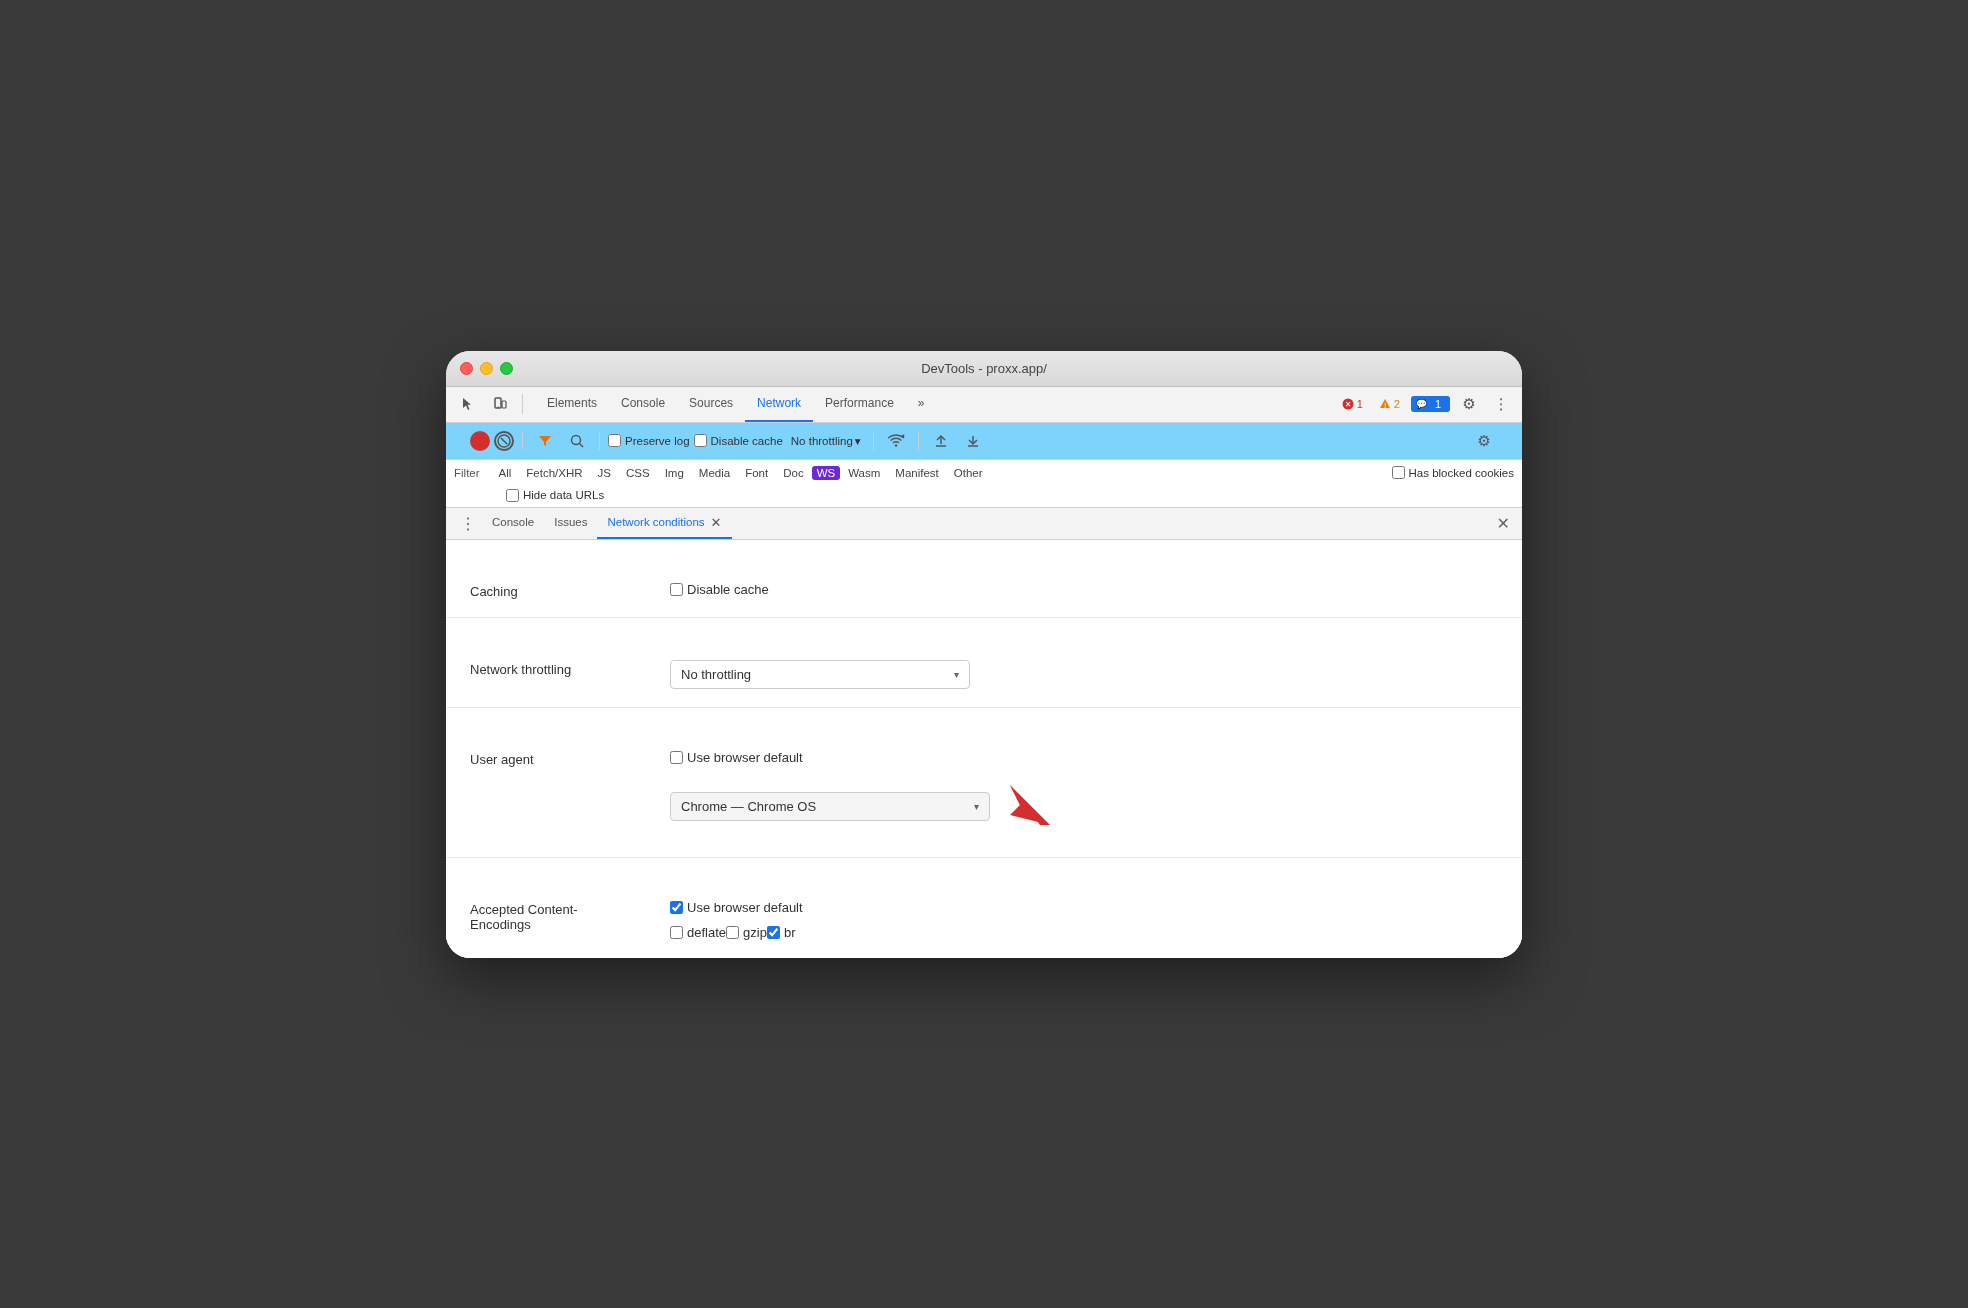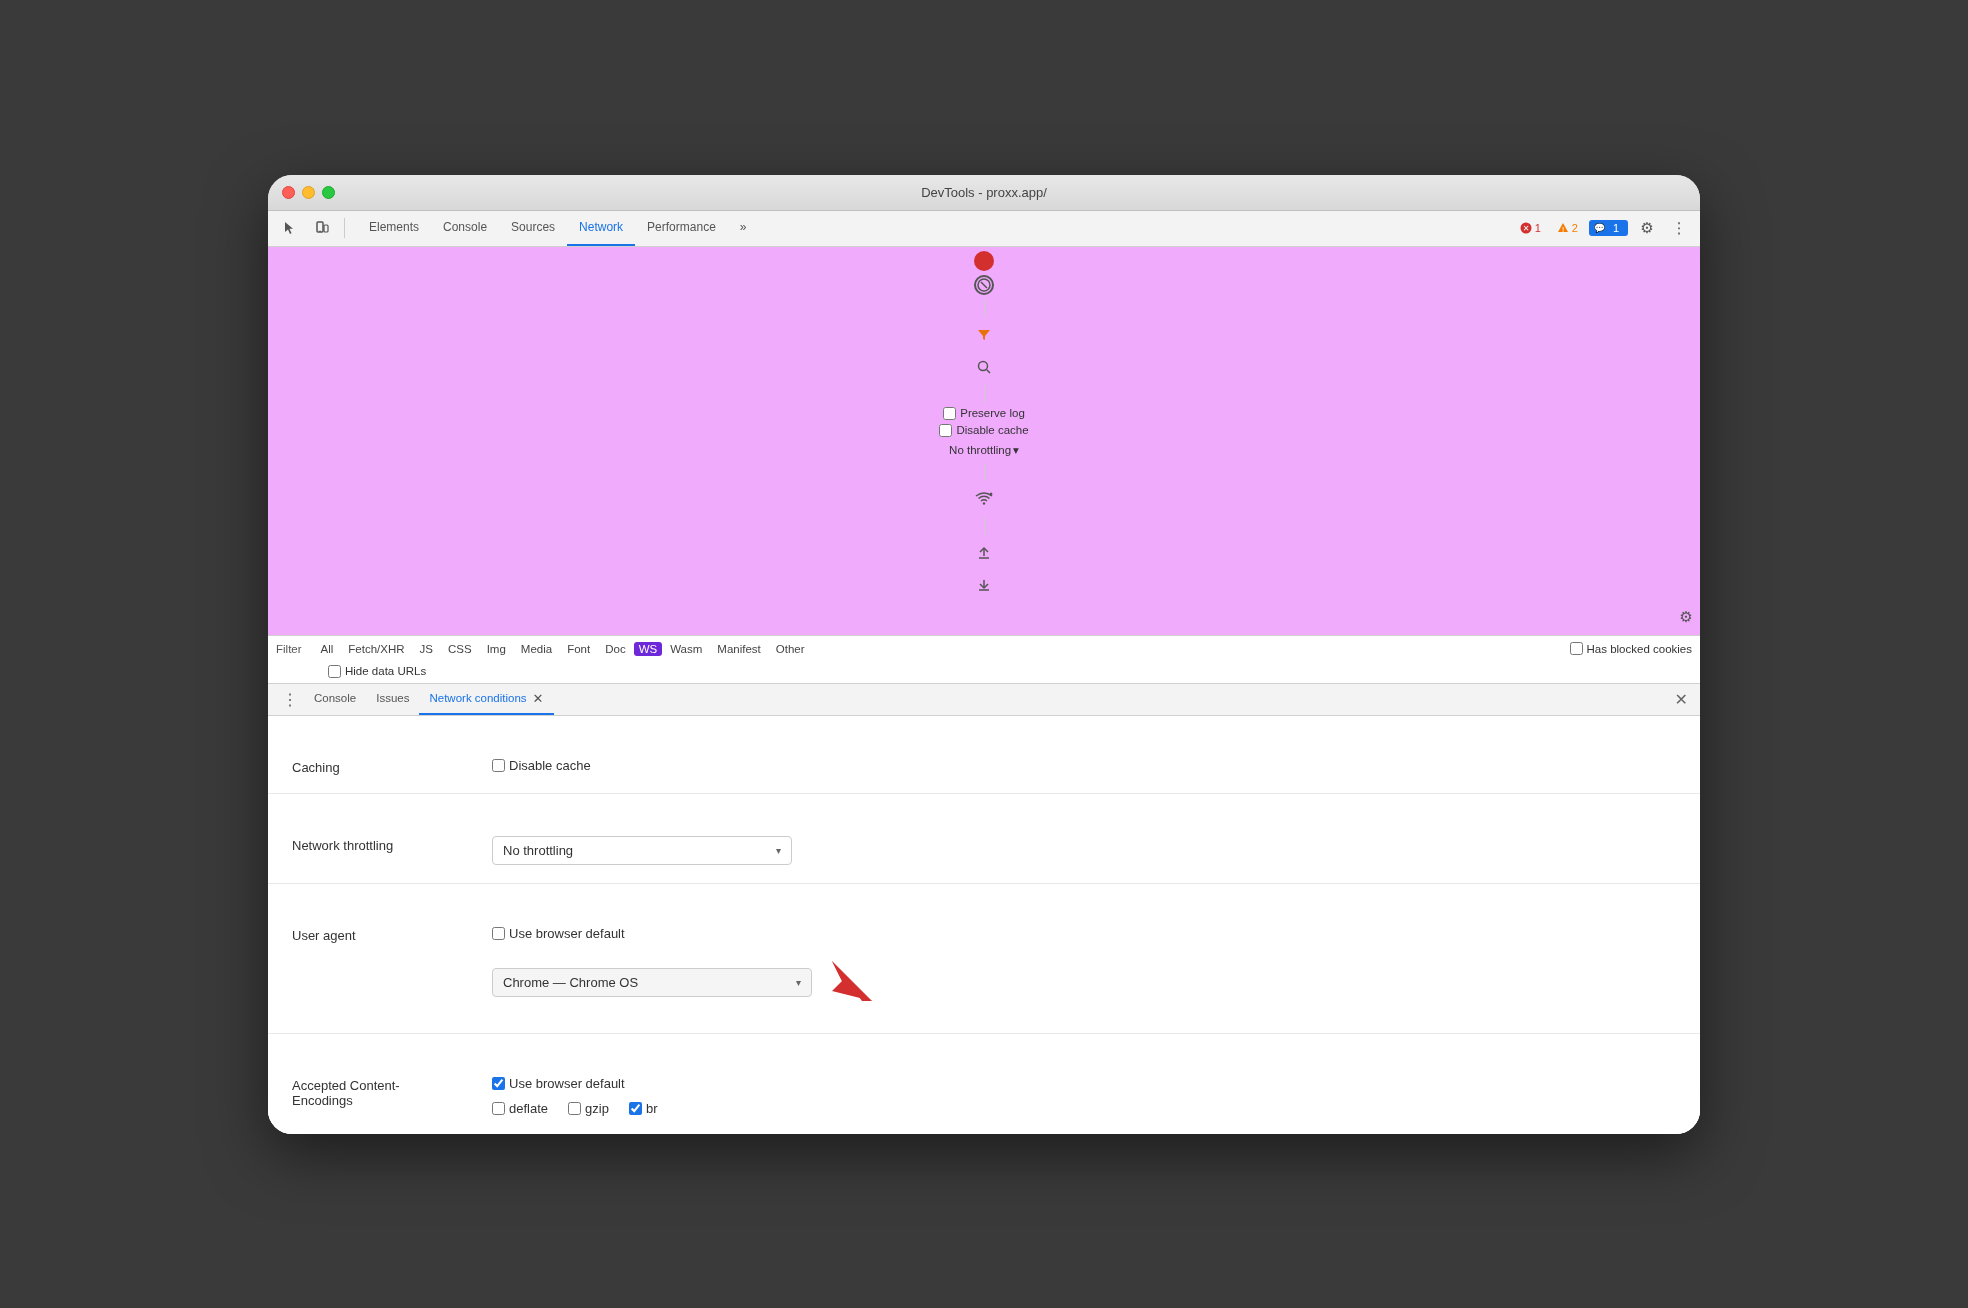--- a/index.html
+++ b/index.html
@@ -5,21 +5,21 @@
     * { box-sizing: border-box; margin: 0; padding: 0; }
     body {
       background: #3a3a3a;
       display: flex;
       align-items: center;
       justify-content: center;
       min-height: 100vh;
       font-family: -apple-system, BlinkMacSystemFont, 'Helvetica Neue', Arial, sans-serif;
     }
     .window {
-      width: 1432px;
+      width: 1076px;
       background: #f0f0f0;
       border-radius: 24px;
       box-shadow: 0 20px 60px rgba(0,0,0,0.5);
       overflow: hidden;
     }
     .title-bar {
       background: linear-gradient(to bottom, #e8e8e8, #d8d8d8);
       padding: 10px 14px;
       display: flex;
       align-items: center;
@@ -137,26 +137,25 @@
       color: #555;
       font-size: 15px;
       border-radius: 3px;
       background: none;
       border: none;
     }
     
     .network-toolbar {
       display: flex;
       align-items: center;
-      padding: 4px 0;
+      padding: 4px 24px;
       border-bottom: 1px solid #d0d0d0;
-      background: #f0abfc;
+      background: #7dd3fc;
       gap: 4px;
       flex-wrap: wrap;
-      flex-direction: column;
     }
     .record-btn {
       width: 20px;
       height: 20px;
       border-radius: 50%;
       background: #d32f2f;
       border: none;
       cursor: pointer;
     }
     .clear-btn {
@@ -353,21 +352,21 @@
       line-height: 1.4;
     }
     .ua-row {
       display: flex;
       align-items: center;
       gap: 10px;
       position: relative;
     }
     .encoding-checkboxes {
       display: flex;
-      gap: 20px;
+      gap: 0;
       font-size: 13px;
       color: #333;
     }
     .blocked-requests-bar {
       padding: 6px 8px;
       border-bottom: 1px solid #d0d0d0;
       display: flex;
       align-items: center;
     }
   </style>

